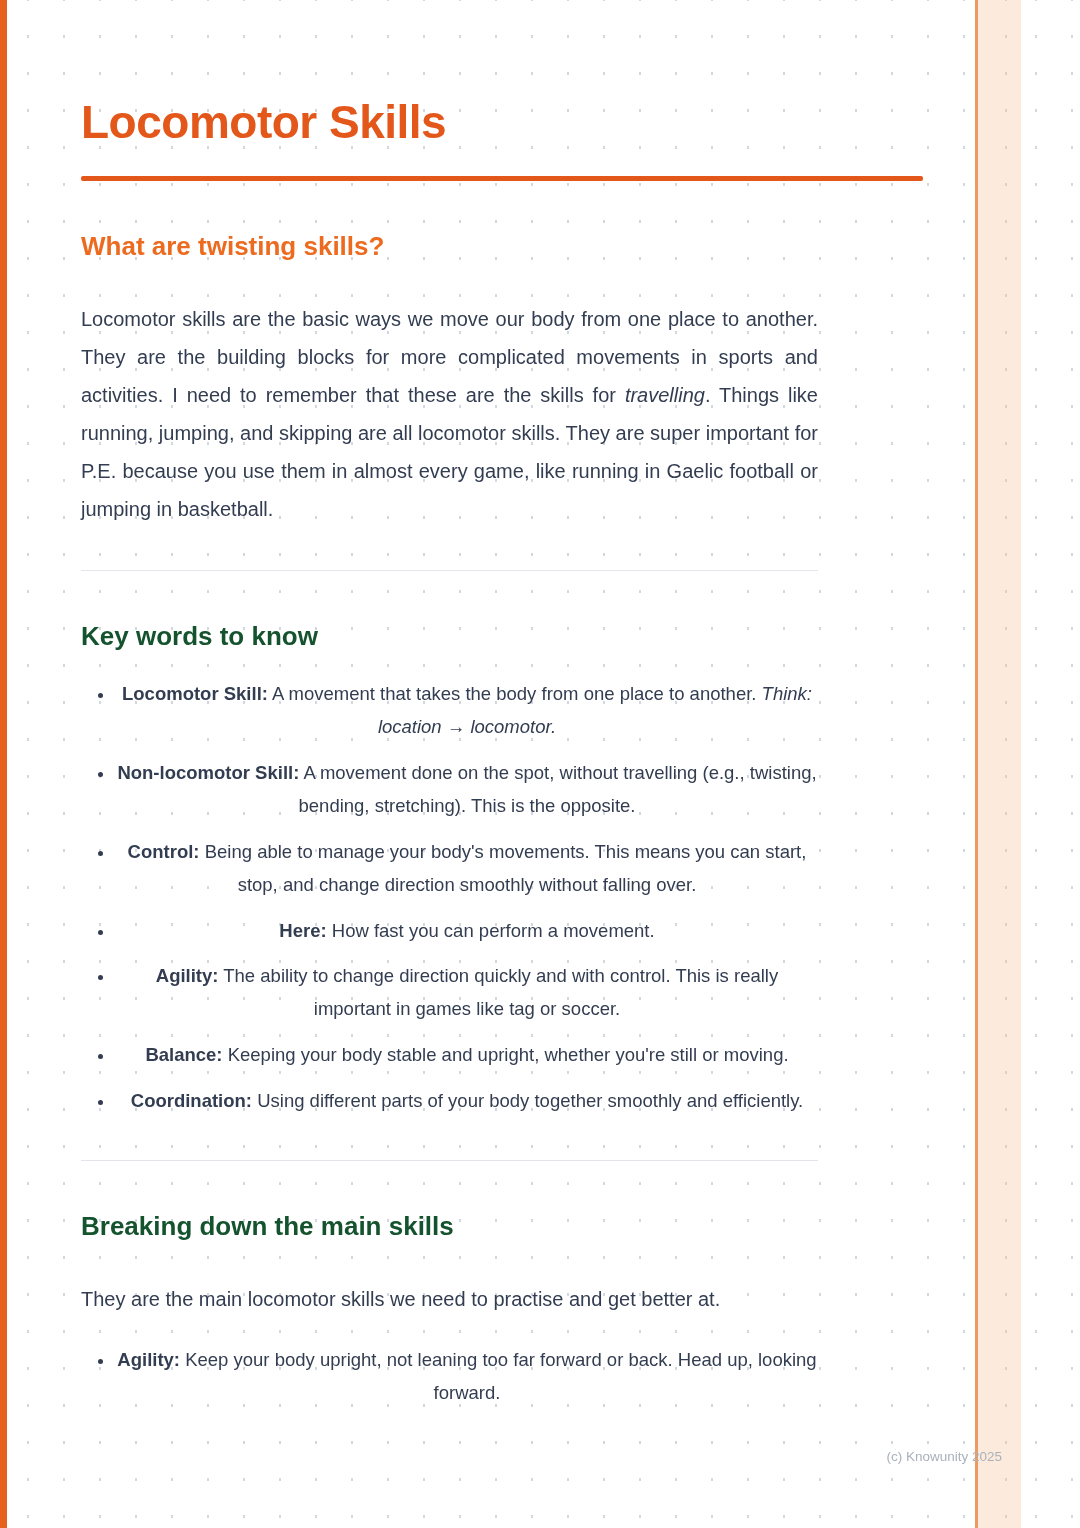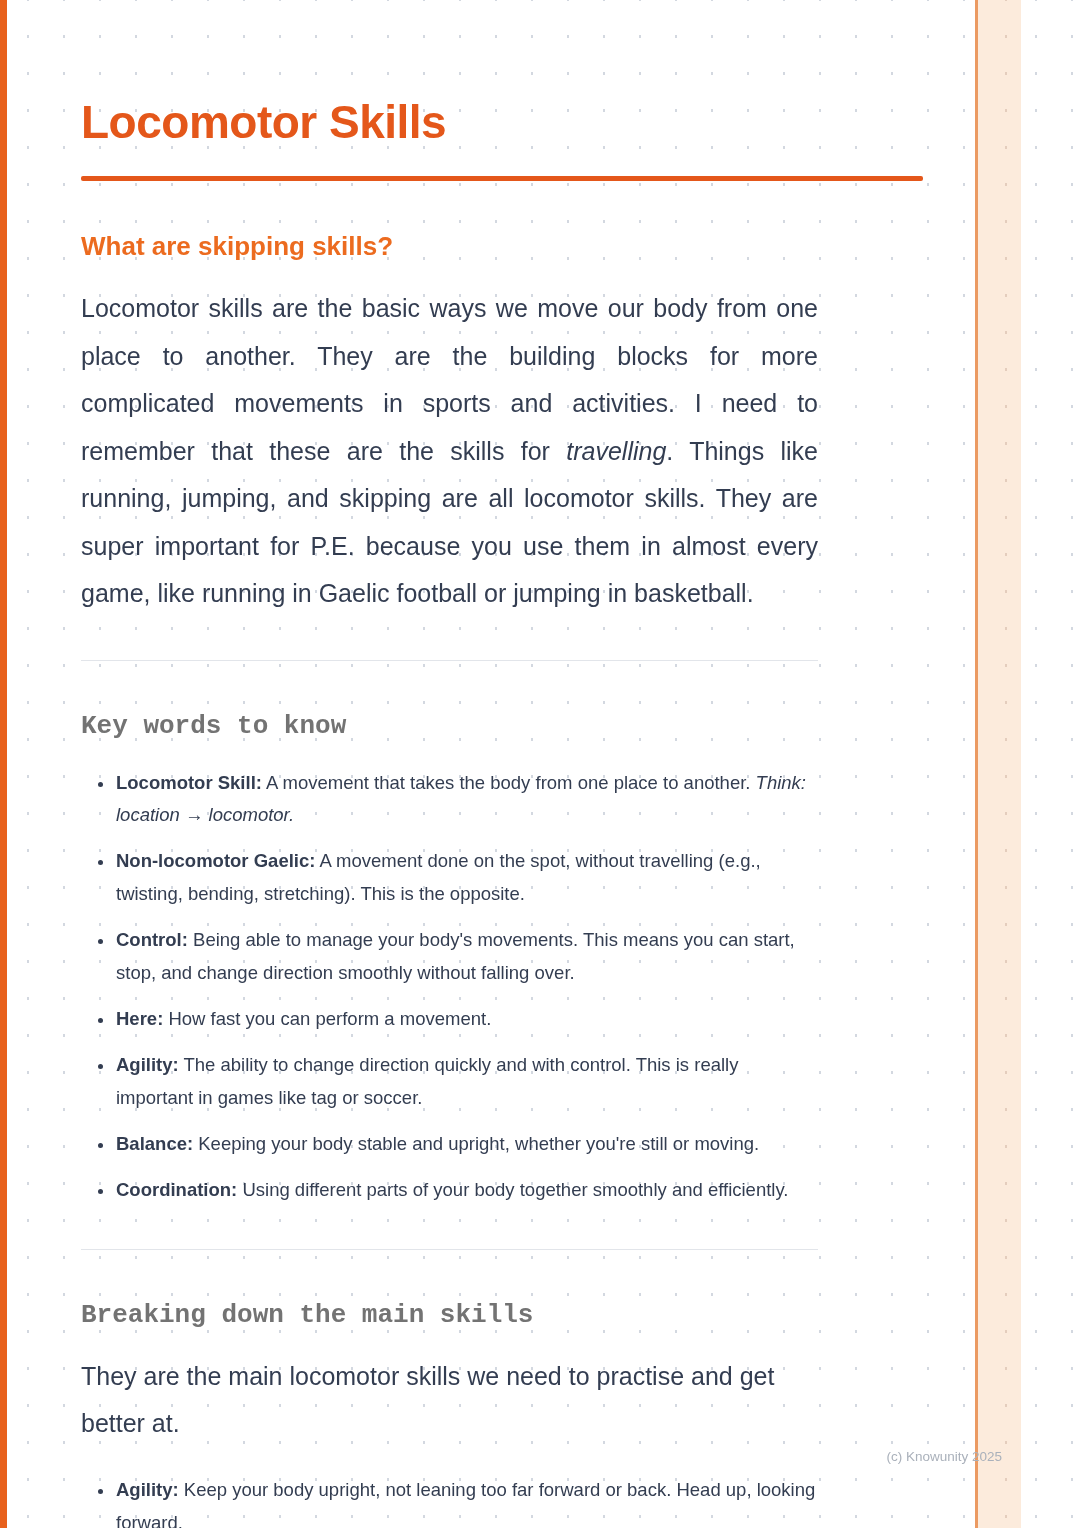--- a/index.html
+++ b/index.html
@@ -51,43 +51,44 @@
     height: 5px;
     background: #e4571a;
     border-radius: 2px;
   }
   h2.section-heading {
     font-size: 26px;
     font-weight: 700;
     margin-top: 50px;
   }
   h2.tone-dark  { color: #ec6b1f; }
-  h2.tone-light { color: #737373; font-family: Liberation Mono, monospace; }
+  h2.tone-light { color: #14532d; }
   p.body-par {
-    margin-top: 23px;
-    font-size: 25px;
+    margin-top: 38px;
+    font-size: 20px;
     line-height: 1.9;
   }
   .justify { text-align: justify; }
   .divider {
     margin-top: 42px;
     width: 737px;
     height: 1px;
     background: #e2e5ea;
   }
   ul.bullets {
     margin-top: 26px;
     padding-left: 33px;
     list-style: disc outside;
   }
   ul.bullets li {
     font-size: 18.5px;
     line-height: 1.78;
     margin-bottom: 13px;
     padding-left: 2px;
+    text-align: center;
   }
   ul.bullets li::marker { color: #333d51; font-size: 16px; }
   .term { font-weight: 700; }
   em.it { font-style: italic; }
   .footer {
     position: absolute;
     right: 78px;
     bottom: 64px;
     font-size: 13.5px;
     color: #aab1bb;
@@ -98,35 +99,35 @@
 <body>
 
 <div class="left-stripe"></div>
 <div class="right-band"></div>
 
 <div class="content">
 
   <h1 class="title">Locomotor Skills</h1>
   <div class="rule"></div>
 
-  <h2 class="section-heading tone-dark">What are skipping skills?</h2>
+  <h2 class="section-heading tone-dark">What are twisting skills?</h2>
   <p class="body-par justify"><span>Locomotor skills are the basic ways we move our body from one place to another. They are the building blocks for more complicated movements in sports and activities. I need to remember that these are the skills for</span>
     <em class="it">travelling</em><span>. Things like running, jumping, and skipping are all locomotor skills. They are super important for P.E. because you use them in almost every game, like running in Gaelic football or jumping in basketball.</span></p>
 
   <div class="divider"></div>
 
   <h2 class="section-heading tone-light">Key words to know</h2>
   <ul class="bullets">
     <li>
       <span class="term">Locomotor Skill:</span>
       <span>A movement that takes the body from one place to another.</span>
       <em class="it">Think: location → locomotor.</em>
     </li>
     <li>
-      <span class="term">Non-locomotor Gaelic:</span>
+      <span class="term">Non-locomotor Skill:</span>
       <span>A movement done on the spot, without travelling (e.g., twisting, bending, stretching). This is the opposite.</span>
     </li>
     <li>
       <span class="term">Control:</span>
       <span>Being able to manage your body's movements. This means you can start, stop, and change direction smoothly without falling over.</span>
     </li>
     <li>
       <span class="term">Here:</span>
       <span>How fast you can perform a movement.</span>
     </li>

